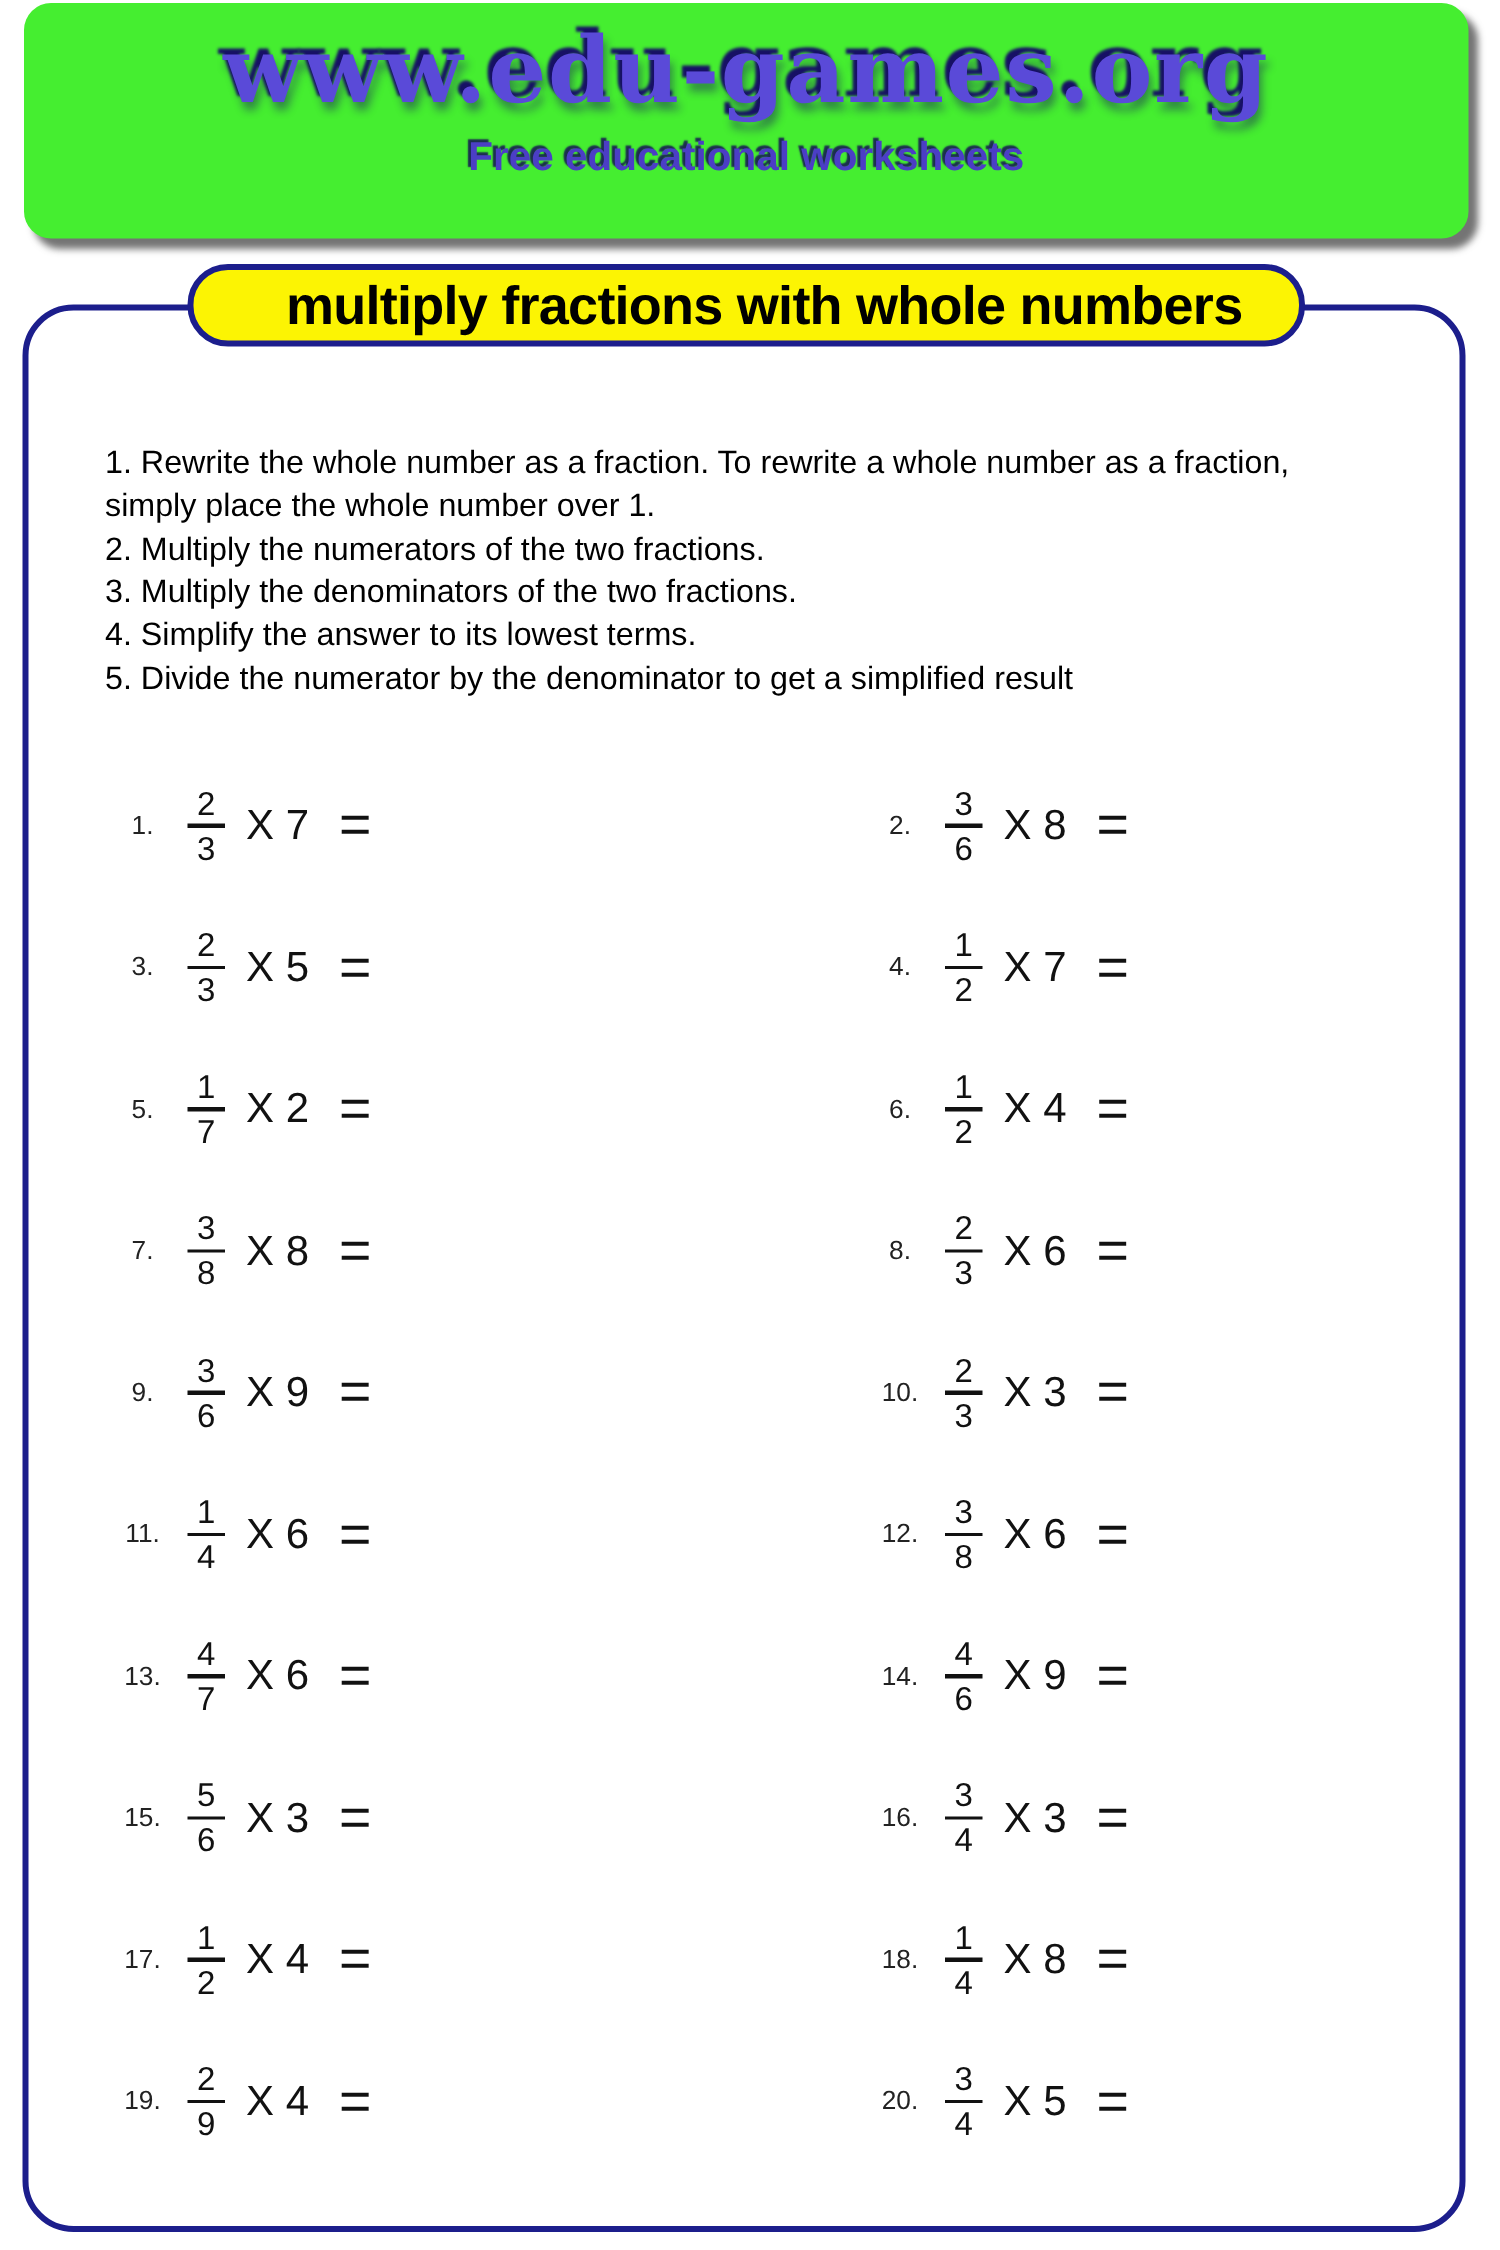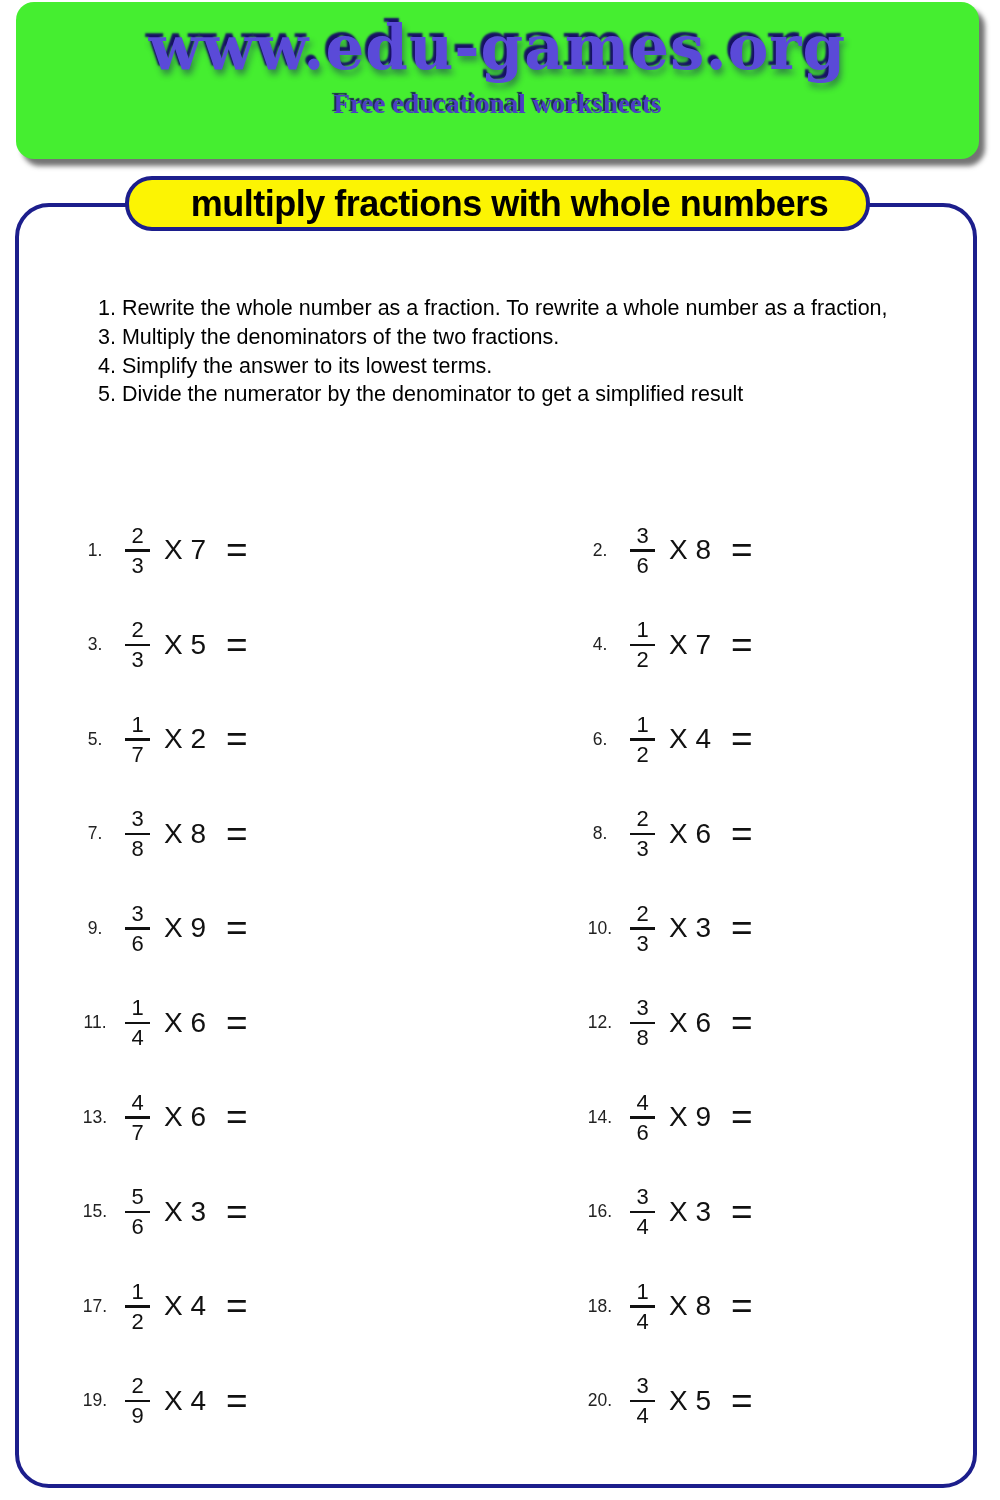--- a/index.html
+++ b/index.html
@@ -35,21 +35,21 @@
     font-family:"DejaVu Serif", serif;
     font-weight:bold;
     font-size:61px;
     letter-spacing:1px;
     color:var(--title-blue);
     text-shadow:-3px -4px 2px var(--navy-dark), 2px 5px 6px rgba(25,18,90,0.45);
   }
   .site-tagline{
     margin-top:6px;
     text-align:center;
-    font-family:Liberation Serif, serif;
+    font-family:Liberation Sans, sans-serif;
     font-weight:bold;
     font-size:27px;
     color:var(--tagline-blue);
     text-shadow:-2px -2px 1px rgba(20,12,85,0.85);
   }
 
   
   .sheet{
     position:absolute;
     left:15px; top:203px;
@@ -82,21 +82,20 @@
 
   
   .instructions{
     position:absolute;
     left:70px; top:294px;
     width:880px;
     z-index:2;
     font-size:21.5px;
     line-height:28.8px;
     color:#000;
-    margin-left:28px;
   }
 
   
   .problems{
     position:absolute;
     left:62px; top:503px;
     width:920px;
     z-index:2;
     display:grid;
     grid-template-columns:505px 415px;
@@ -149,20 +148,22 @@
 </div>
 
 <div class="sheet"></div>
 
 <div class="sheet-title-pill">
   <span>multiply fractions with whole numbers</span>
 </div>
 
 <div class="instructions">
     <div class="instr-line">1. Rewrite the whole number as a fraction. To rewrite a whole number as a fraction,</div>
+    <div class="instr-line">simply place the whole number over 1.</div>
+    <div class="instr-line">2. Multiply the numerators of the two fractions.</div>
     <div class="instr-line">3. Multiply the denominators of the two fractions.</div>
     <div class="instr-line">4. Simplify the answer to its lowest terms.</div>
     <div class="instr-line">5. Divide the numerator by the denominator to get a simplified result</div>
   </div>
 
 <div class="problems">
     <div class="problem">
       <span class="p-num">1.</span>
       <span class="fraction">
         <span class="numer">2</span>

